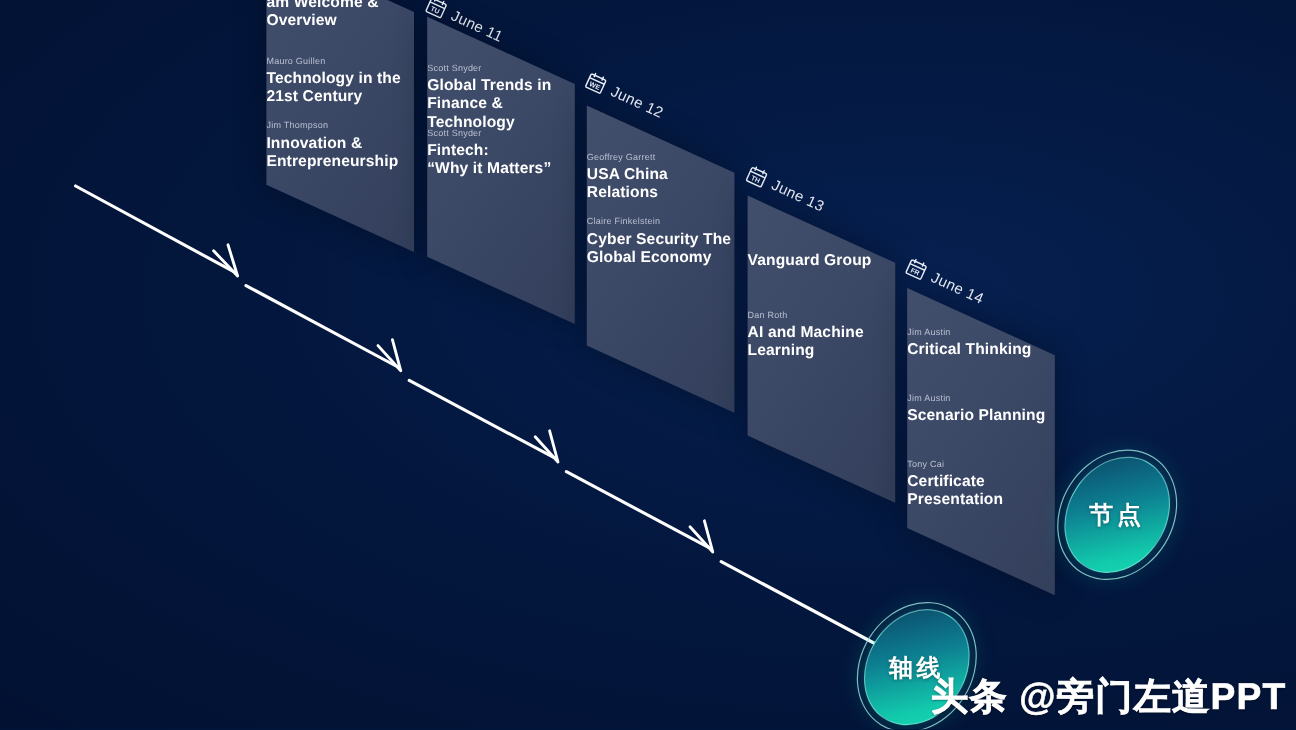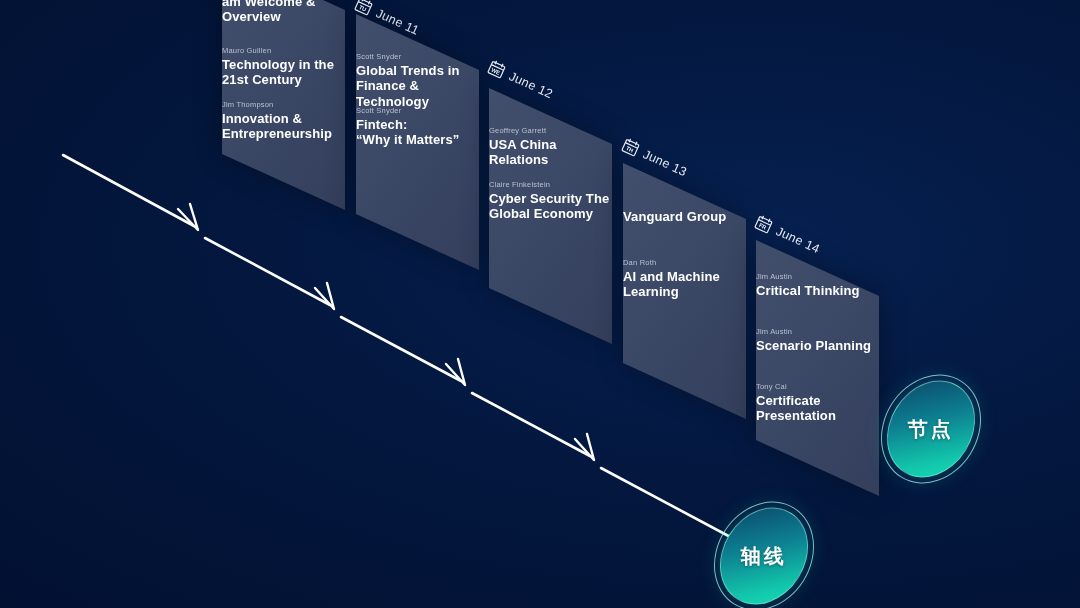--- a/index.html
+++ b/index.html
@@ -285,14 +285,15 @@
   <div class="badge" style="left:890px; top:378px; width:82px; height:102px; transform: rotate(32deg);">
     <span class="badge-label" style="transform: rotate(-32deg);">节点</span>
   </div>
   <div class="badge-ring" style="left:884px; top:372px; width:94px; height:114px; transform: rotate(32deg);"></div>
 
   <div class="badge" style="left:723px; top:505px; width:82px; height:102px; transform: rotate(32deg);">
     <span class="badge-label" style="transform: rotate(-32deg);">轴线</span>
   </div>
   <div class="badge-ring" style="left:717px; top:499px; width:94px; height:114px; transform: rotate(32deg);"></div>
 
+  <div id="watermark">头条 @旁门左道PPT</div>
 
 </div>
 
 </body></html>

